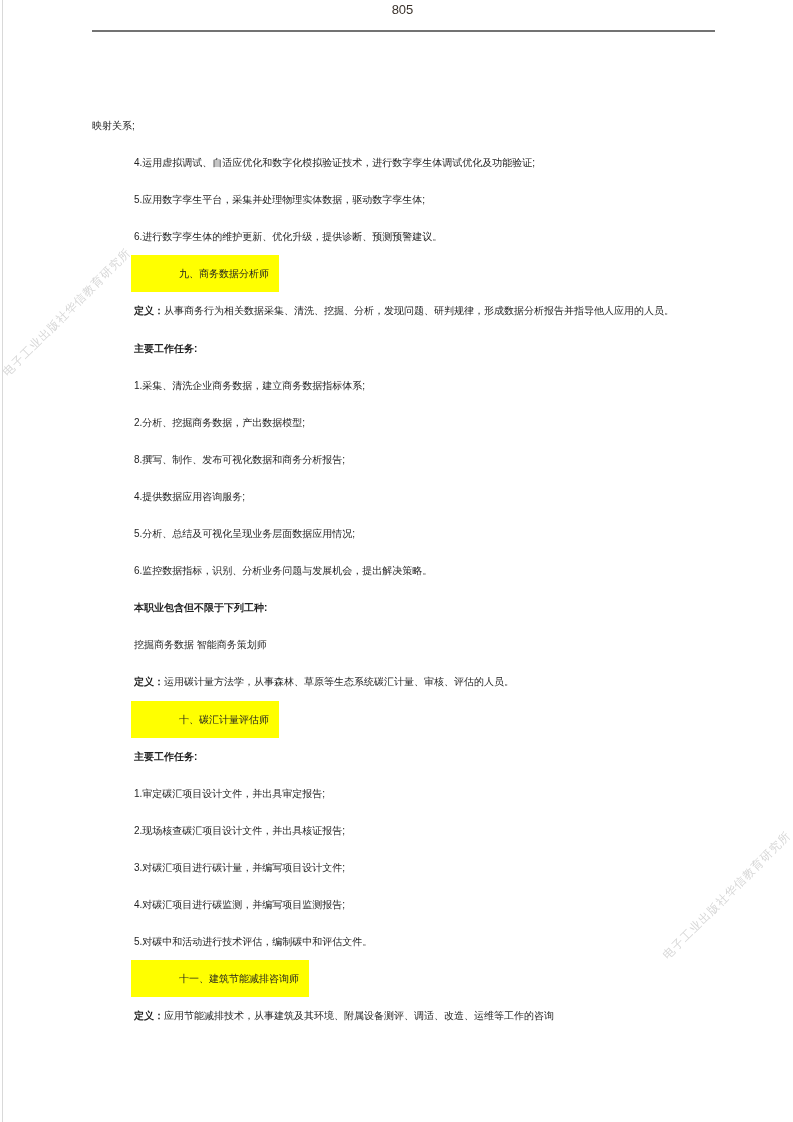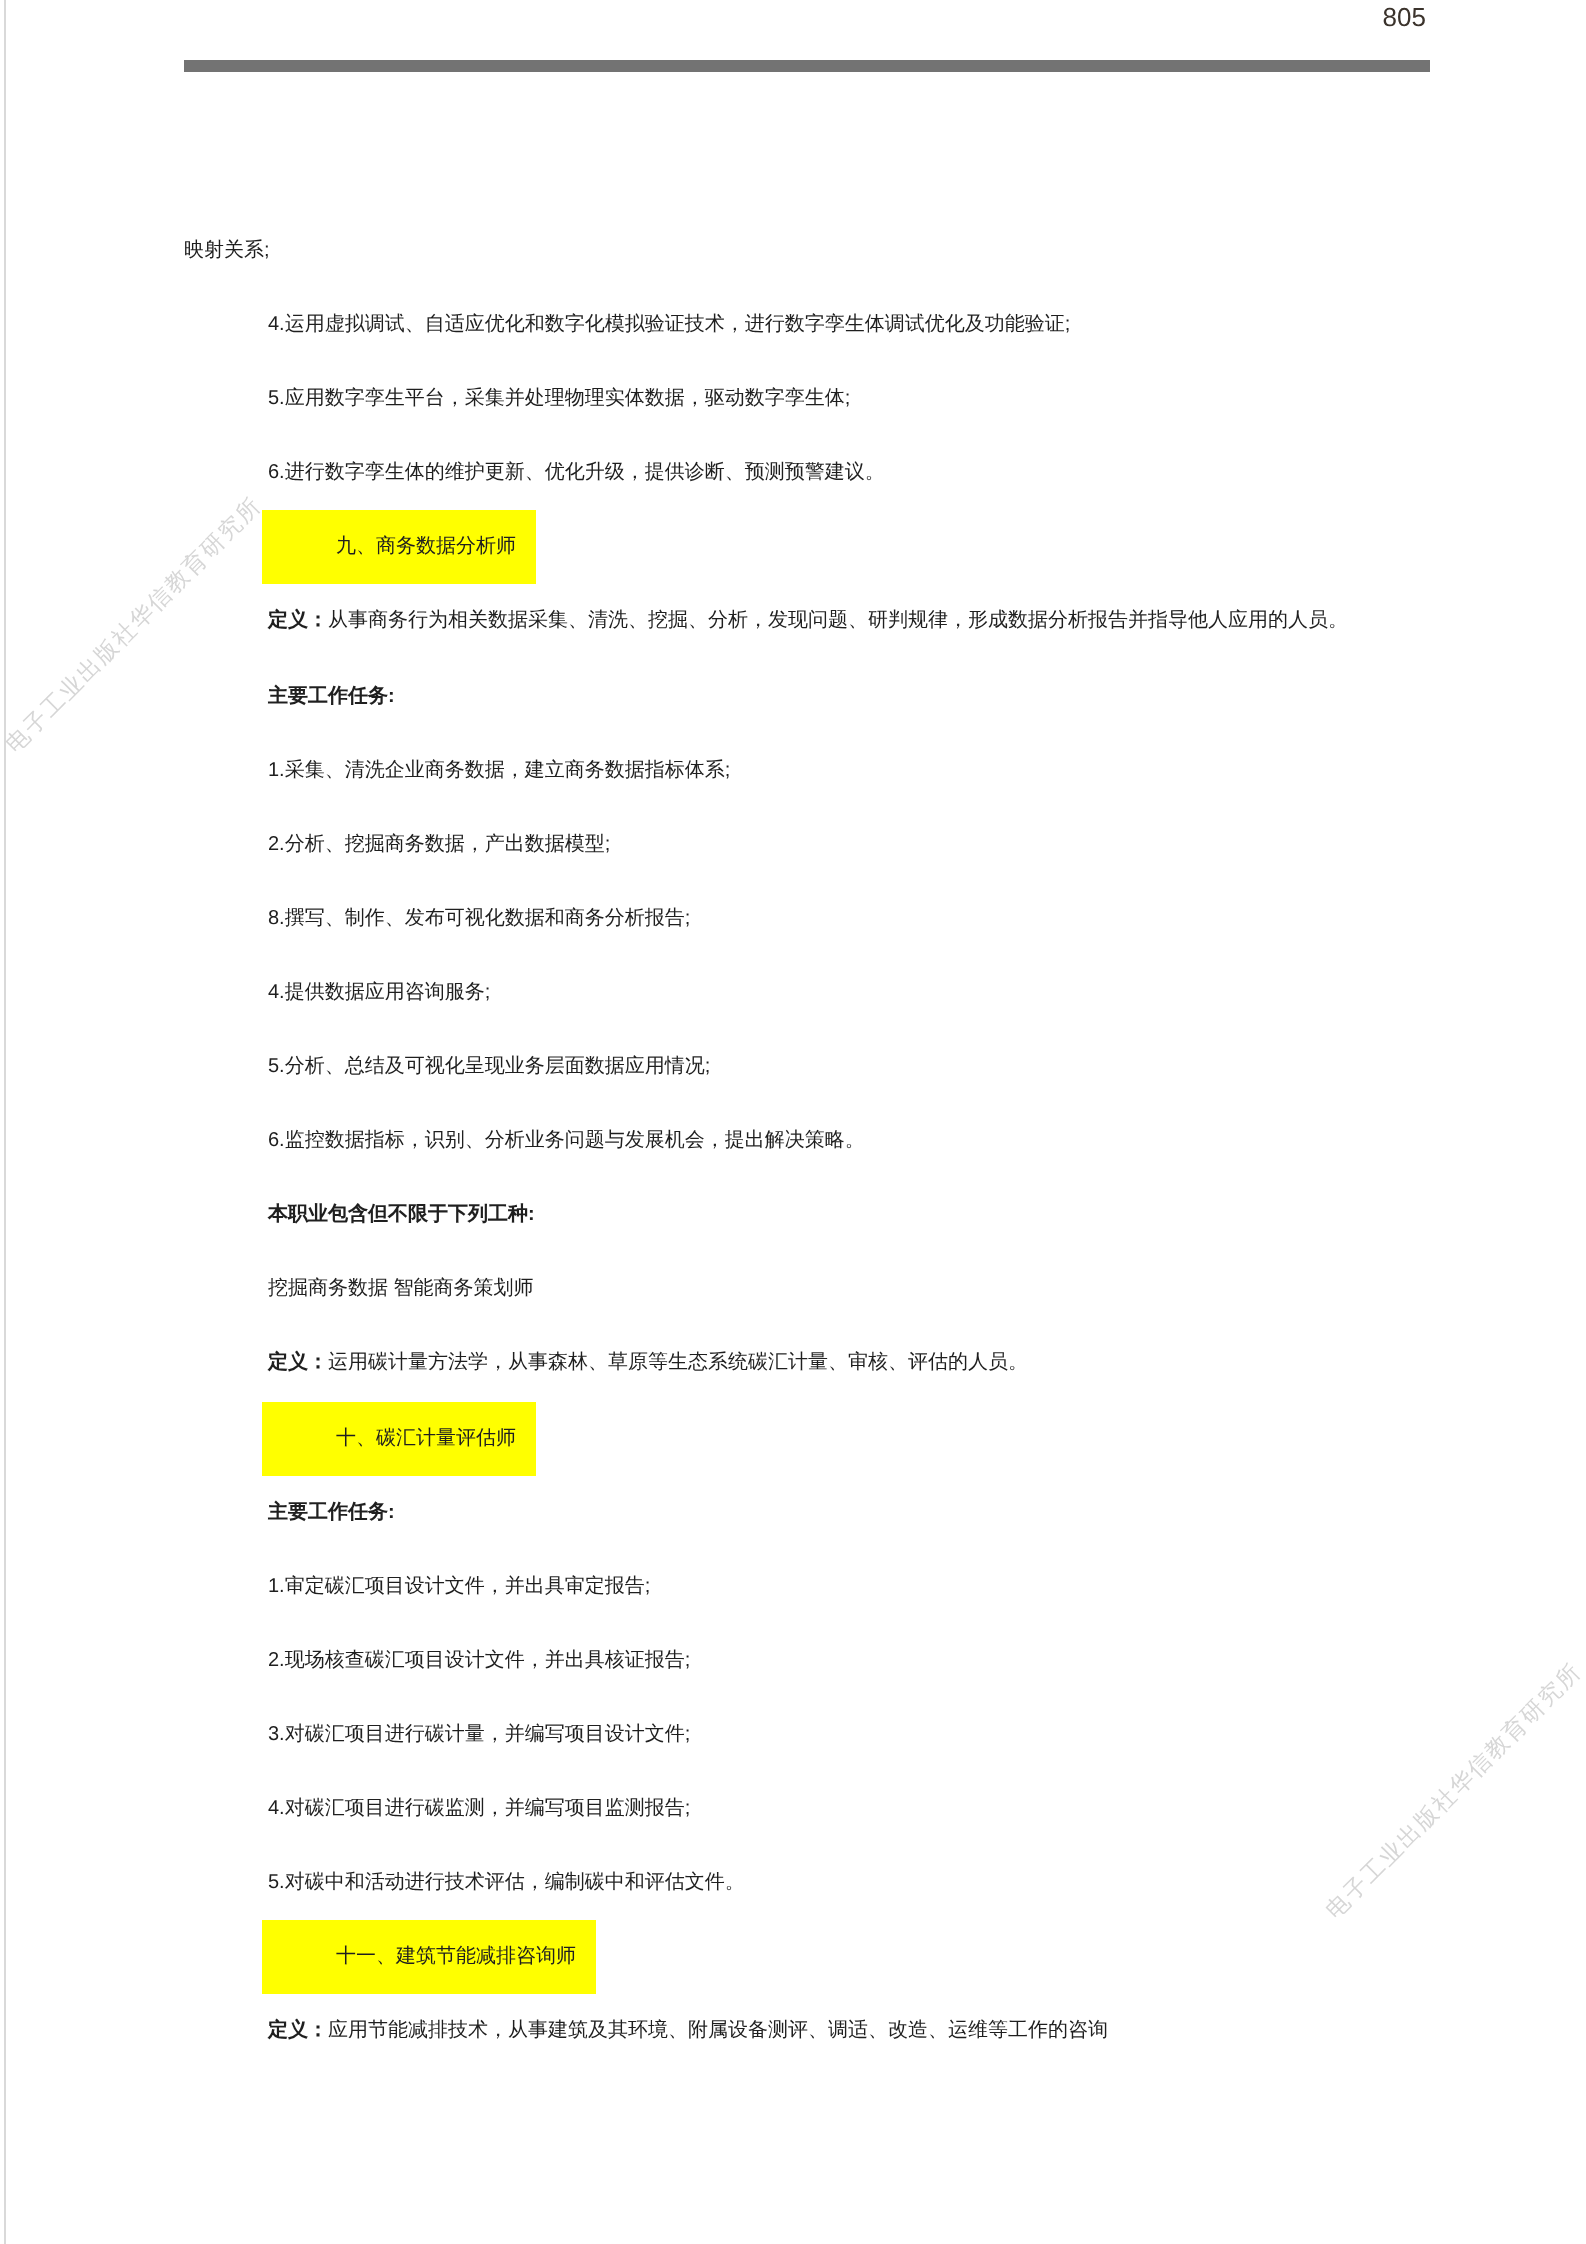--- a/index.html
+++ b/index.html
@@ -4,36 +4,36 @@
 <style>
   html,body{margin:0;padding:0;}
   body{
     width:793px;height:1122px;position:relative;background:#ffffff;
     font-family:"Liberation Sans","DejaVu Sans",sans-serif;
     color:#1f1f1f;overflow:hidden;
   }
   .page-edge{position:absolute;left:2px;top:0;height:1122px;width:1px;background:#d9d9d9;}
   
   .header{position:absolute;left:92px;top:0;width:623px;height:30px;
-    border-bottom:6px solid #737373;text-align:right;}
+    border-bottom:2px solid #737373;text-align:center;}
   .page-number{font-size:13px;line-height:18px;color:#3b332c;padding-right:2px;display:inline-block;}
   
   .watermark{position:absolute;white-space:nowrap;color:#d2d2d2;opacity:0.9;
     font-size:11.5px;letter-spacing:1px;transform:rotate(-45deg);z-index:0;
     pointer-events:none;}
   .wm-left{left:-28px;top:305px;width:190px;text-align:center;}
   .wm-right{left:632px;top:888px;width:190px;text-align:center;}
   
   .doc{position:absolute;left:92px;top:107px;width:620px;z-index:1;}
   .doc p{margin:0;font-size:10px;line-height:37.1px;color:#1f1f1f;}
   .doc p.indent{text-indent:30px;margin-left:12px;}
   .doc p.bold{font-weight:700;}
   .doc b{font-weight:700;}
   .hl{background:#ffff00;display:inline-block;line-height:37.1px;
-    padding:0 10px 0 7px;margin-left:-3px;text-align:right;}
+    padding:0 10px 0 18px;margin-left:-3px;text-align:right;}
 </style>
 </head>
 <body>
 
 <div class="page-edge"></div>
 
 <div class="header">
   <span class="page-number">805</span>
 </div>
 

